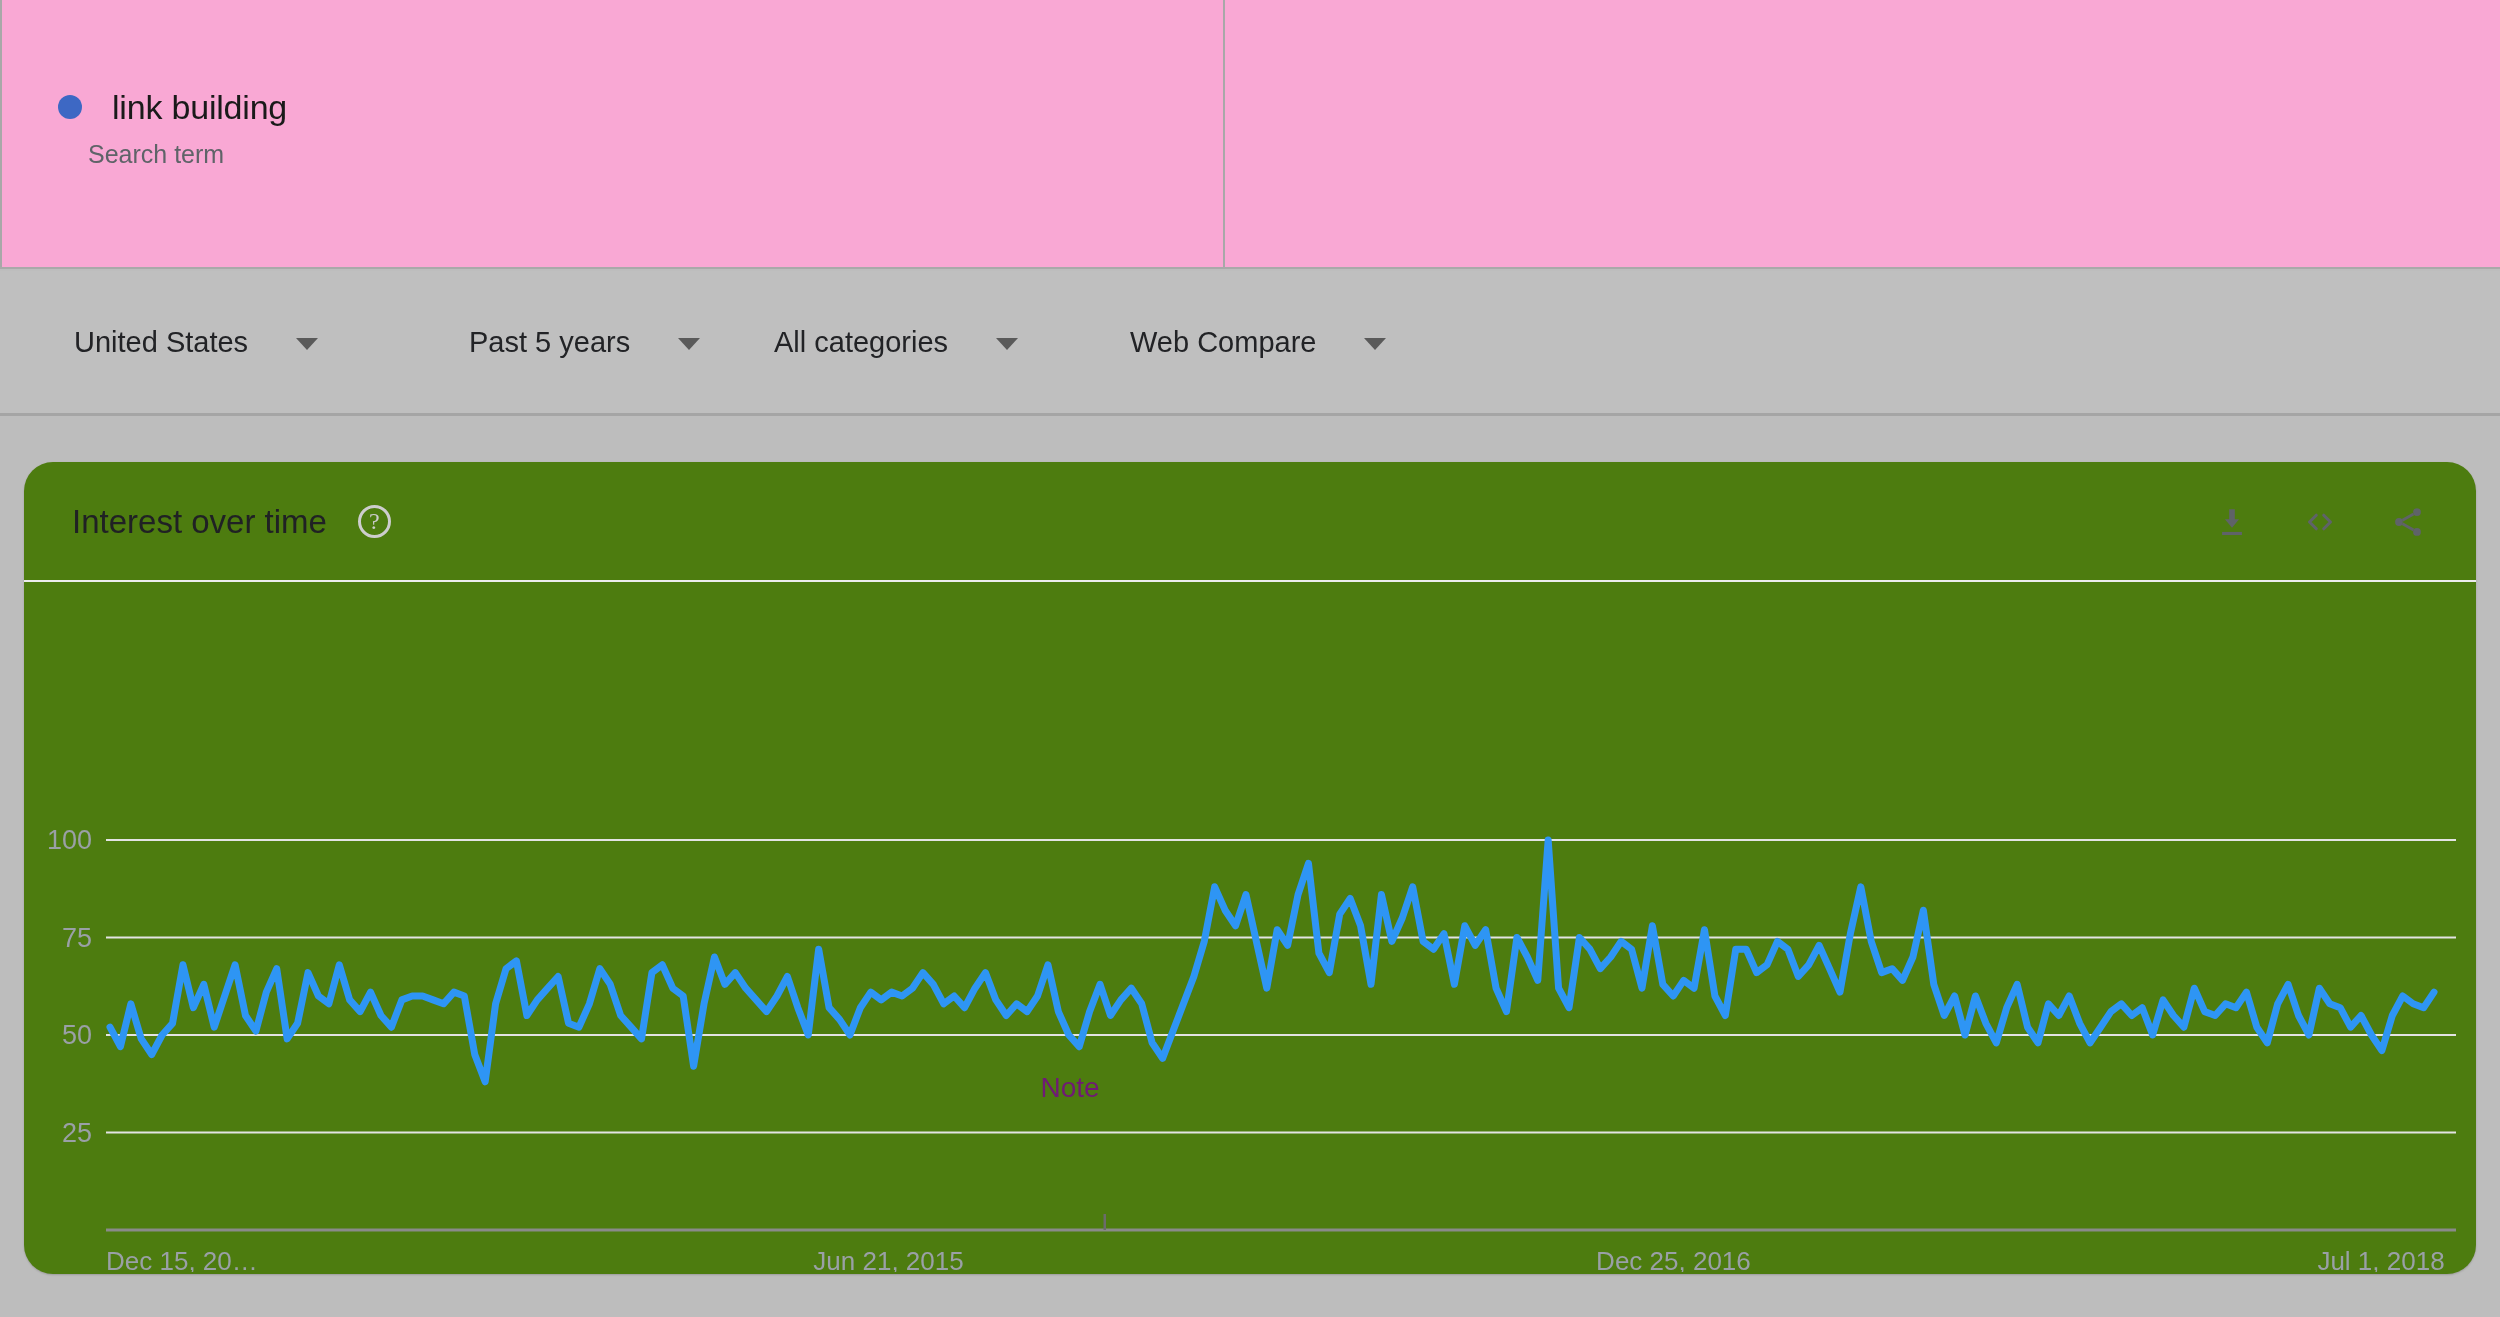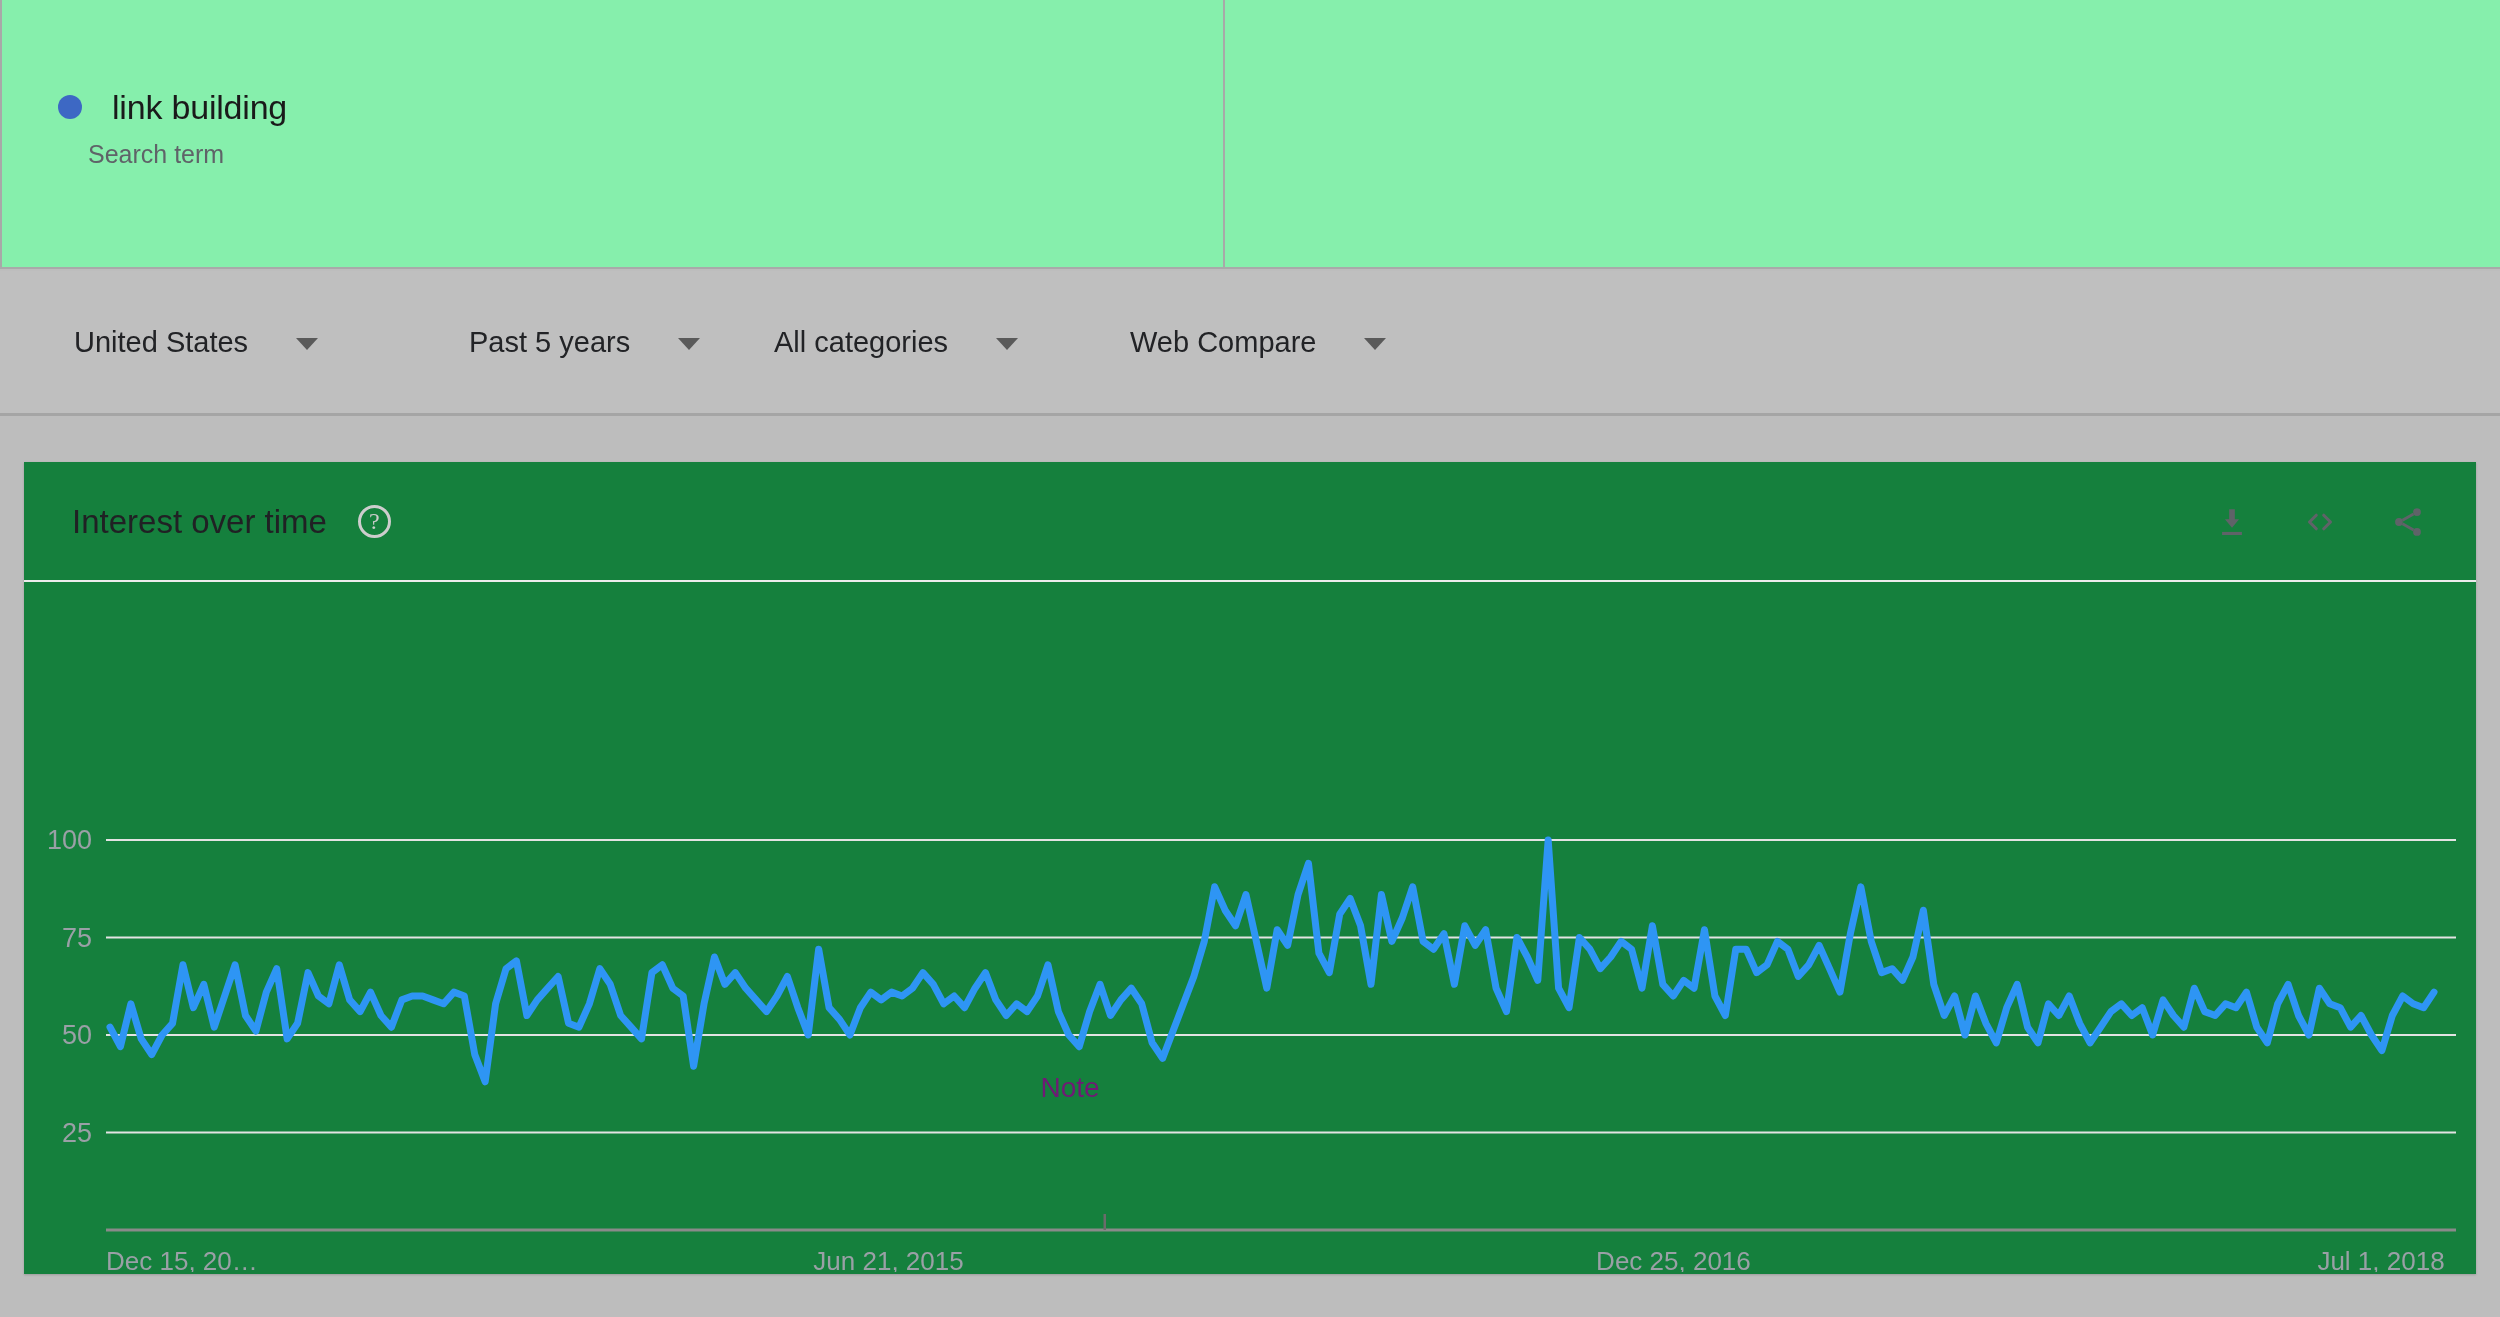--- a/index.html
+++ b/index.html
@@ -14,21 +14,21 @@
     overflow: hidden;
     position: relative;
   }
 
   
   .term-bar {
     position: absolute;
     left: 0; top: 0;
     width: 2500px;
     height: 269px;
-    background: #86efac;
+    background: #f9a8d4;
     border-bottom: 2px solid #a9a9a9;
     box-sizing: border-box;
     display: flex;
   }
   .term-card {
     position: relative;
     width: 1225px;
     height: 267px;
     border-left: 2px solid #a8a8a8;
     border-right: 2px solid #a8a8a8;
@@ -143,22 +143,23 @@
     margin-left: 23px;
     margin-top: 3px;
     flex: none;
   }
   .card-wrap {
     position: absolute;
     left: 24px;
     top: 462px;
     width: 2452px;
     height: 812px;
-    background: #15803d;
+    background: #4d7c0f;
     box-shadow: 0 1px 2px rgba(0,0,0,0.18);
+    border-radius: 29px;
   }
   .card-header {
     position: relative;
     height: 120px;
     border-bottom: 2px solid #ececec;
     display: flex;
     align-items: center;
     box-sizing: border-box;
   }
   .card-title-group {

